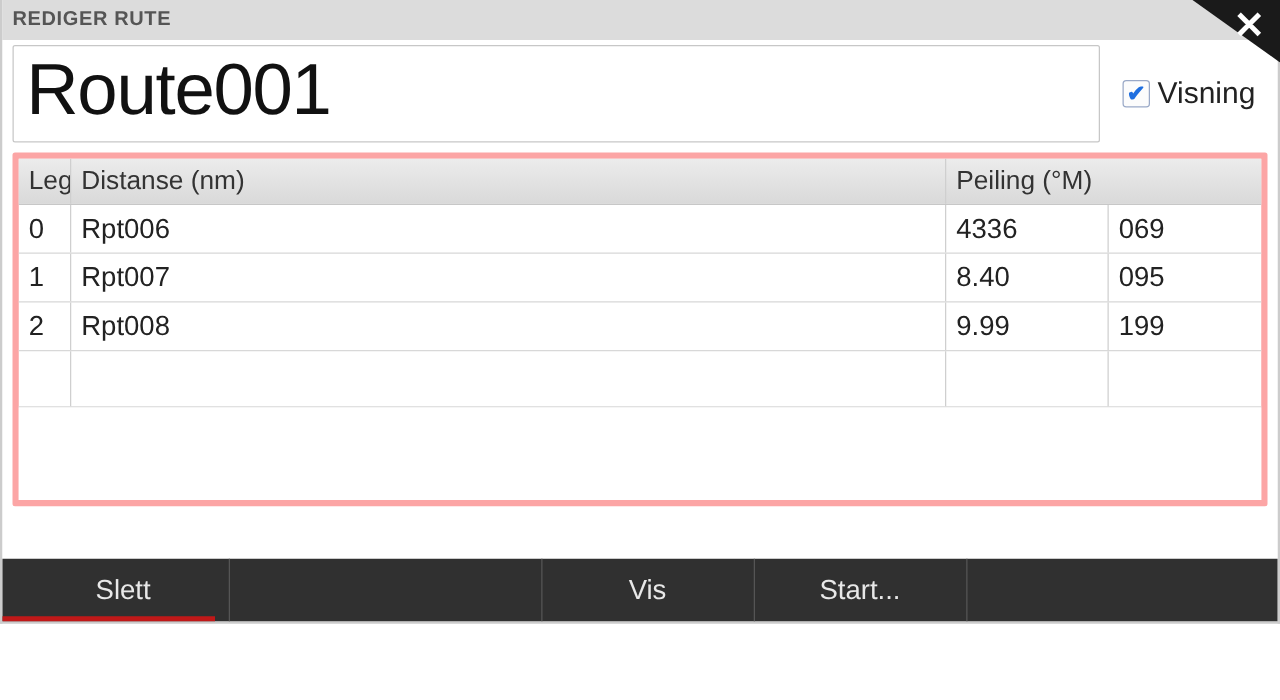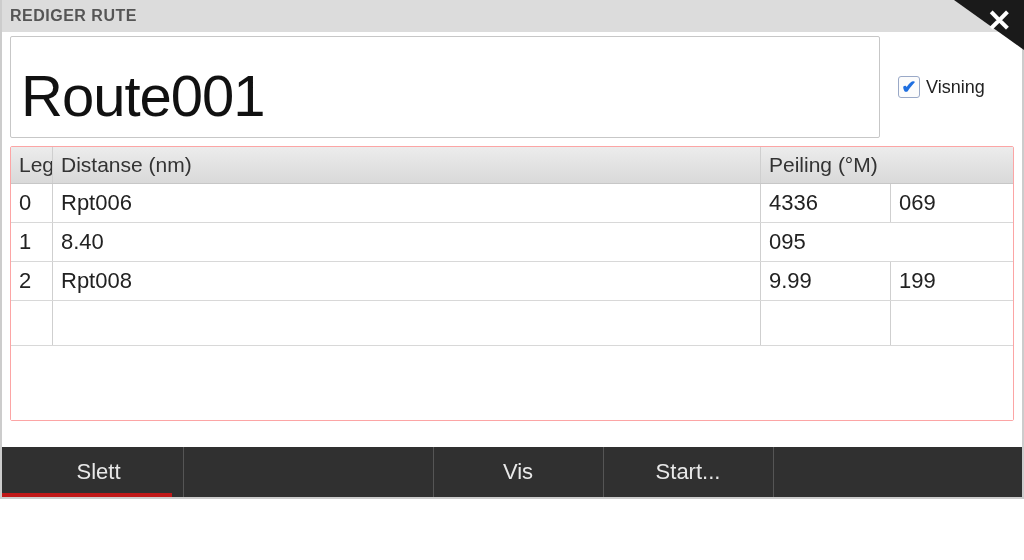--- a/index.html
+++ b/index.html
@@ -70,21 +70,20 @@
     border-radius: 2px;
     background: #fff;
     padding: 6px 10px 12px 10px;
   }
   .route-name-text {
     font-size: 58px;
     font-weight: 400;
     color: #111;
     line-height: 1;
     letter-spacing: -1px;
-    margin-top: 24px;
   }
   .display-toggle {
     display: flex;
     align-items: center;
     gap: 6px;
   }
   .chk {
     width: 22px;
     height: 22px;
     border: 1px solid #9aa9c7;
@@ -94,26 +93,26 @@
     align-items: center;
     justify-content: center;
   }
   .chk-mark {
     color: #1f6fe0;
     font-size: 18px;
     font-weight: 900;
     line-height: 1;
   }
   .display-label {
-    font-size: 18px;
+    font-size: 24px;
     color: #222;
   }
 
   .table {
-    border: 1px solid #fca5a5;
+    border: 5px solid #fca5a5;
     border-radius: 2px;
     margin-top: 2px;
   }
   .thead, .trow {
     display: grid;
     grid-template-columns: 42px 1fr 130px 122px;
   }
   .thead {
     background: linear-gradient(#ececec, #d9d9d9);
     border-bottom: 1px solid #c7c7c7;
@@ -202,20 +201,21 @@
       </div>
 
       <div class="trow">
         <div class="td">0</div>
         <div class="td">Rpt006</div>
         <div class="td">4336</div>
         <div class="td">069</div>
       </div>
       <div class="trow">
         <div class="td">1</div>
+        <div class="td">Rpt007</div>
         <div class="td">8.40</div>
         <div class="td">095</div>
       </div>
       <div class="trow">
         <div class="td">2</div>
         <div class="td">Rpt008</div>
         <div class="td">9.99</div>
         <div class="td">199</div>
       </div>
       <div class="trow empty">

